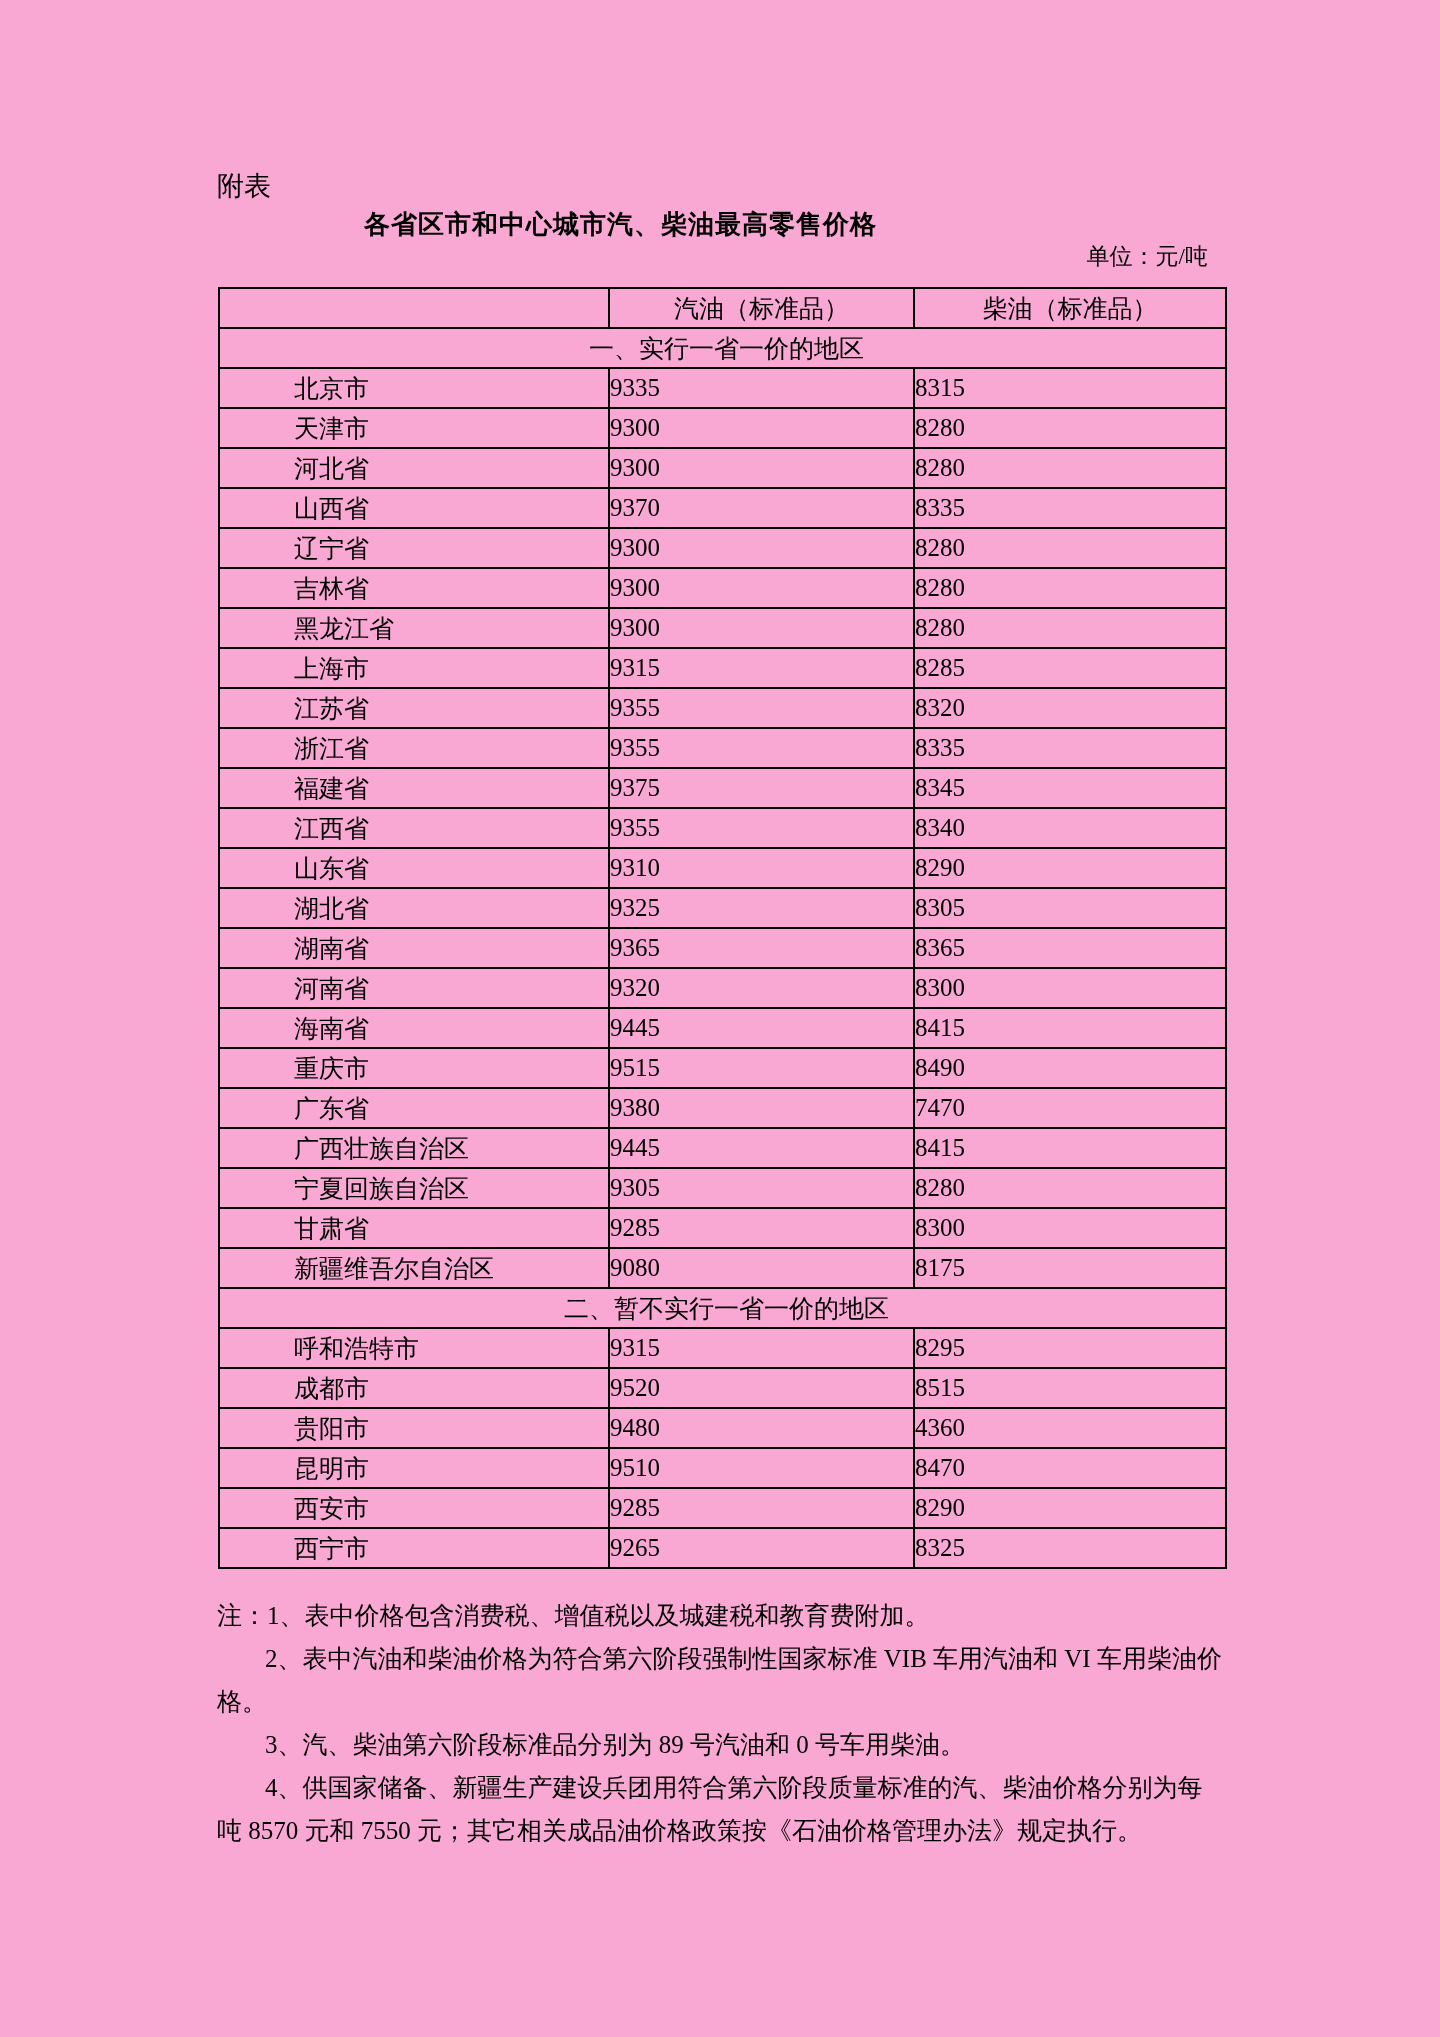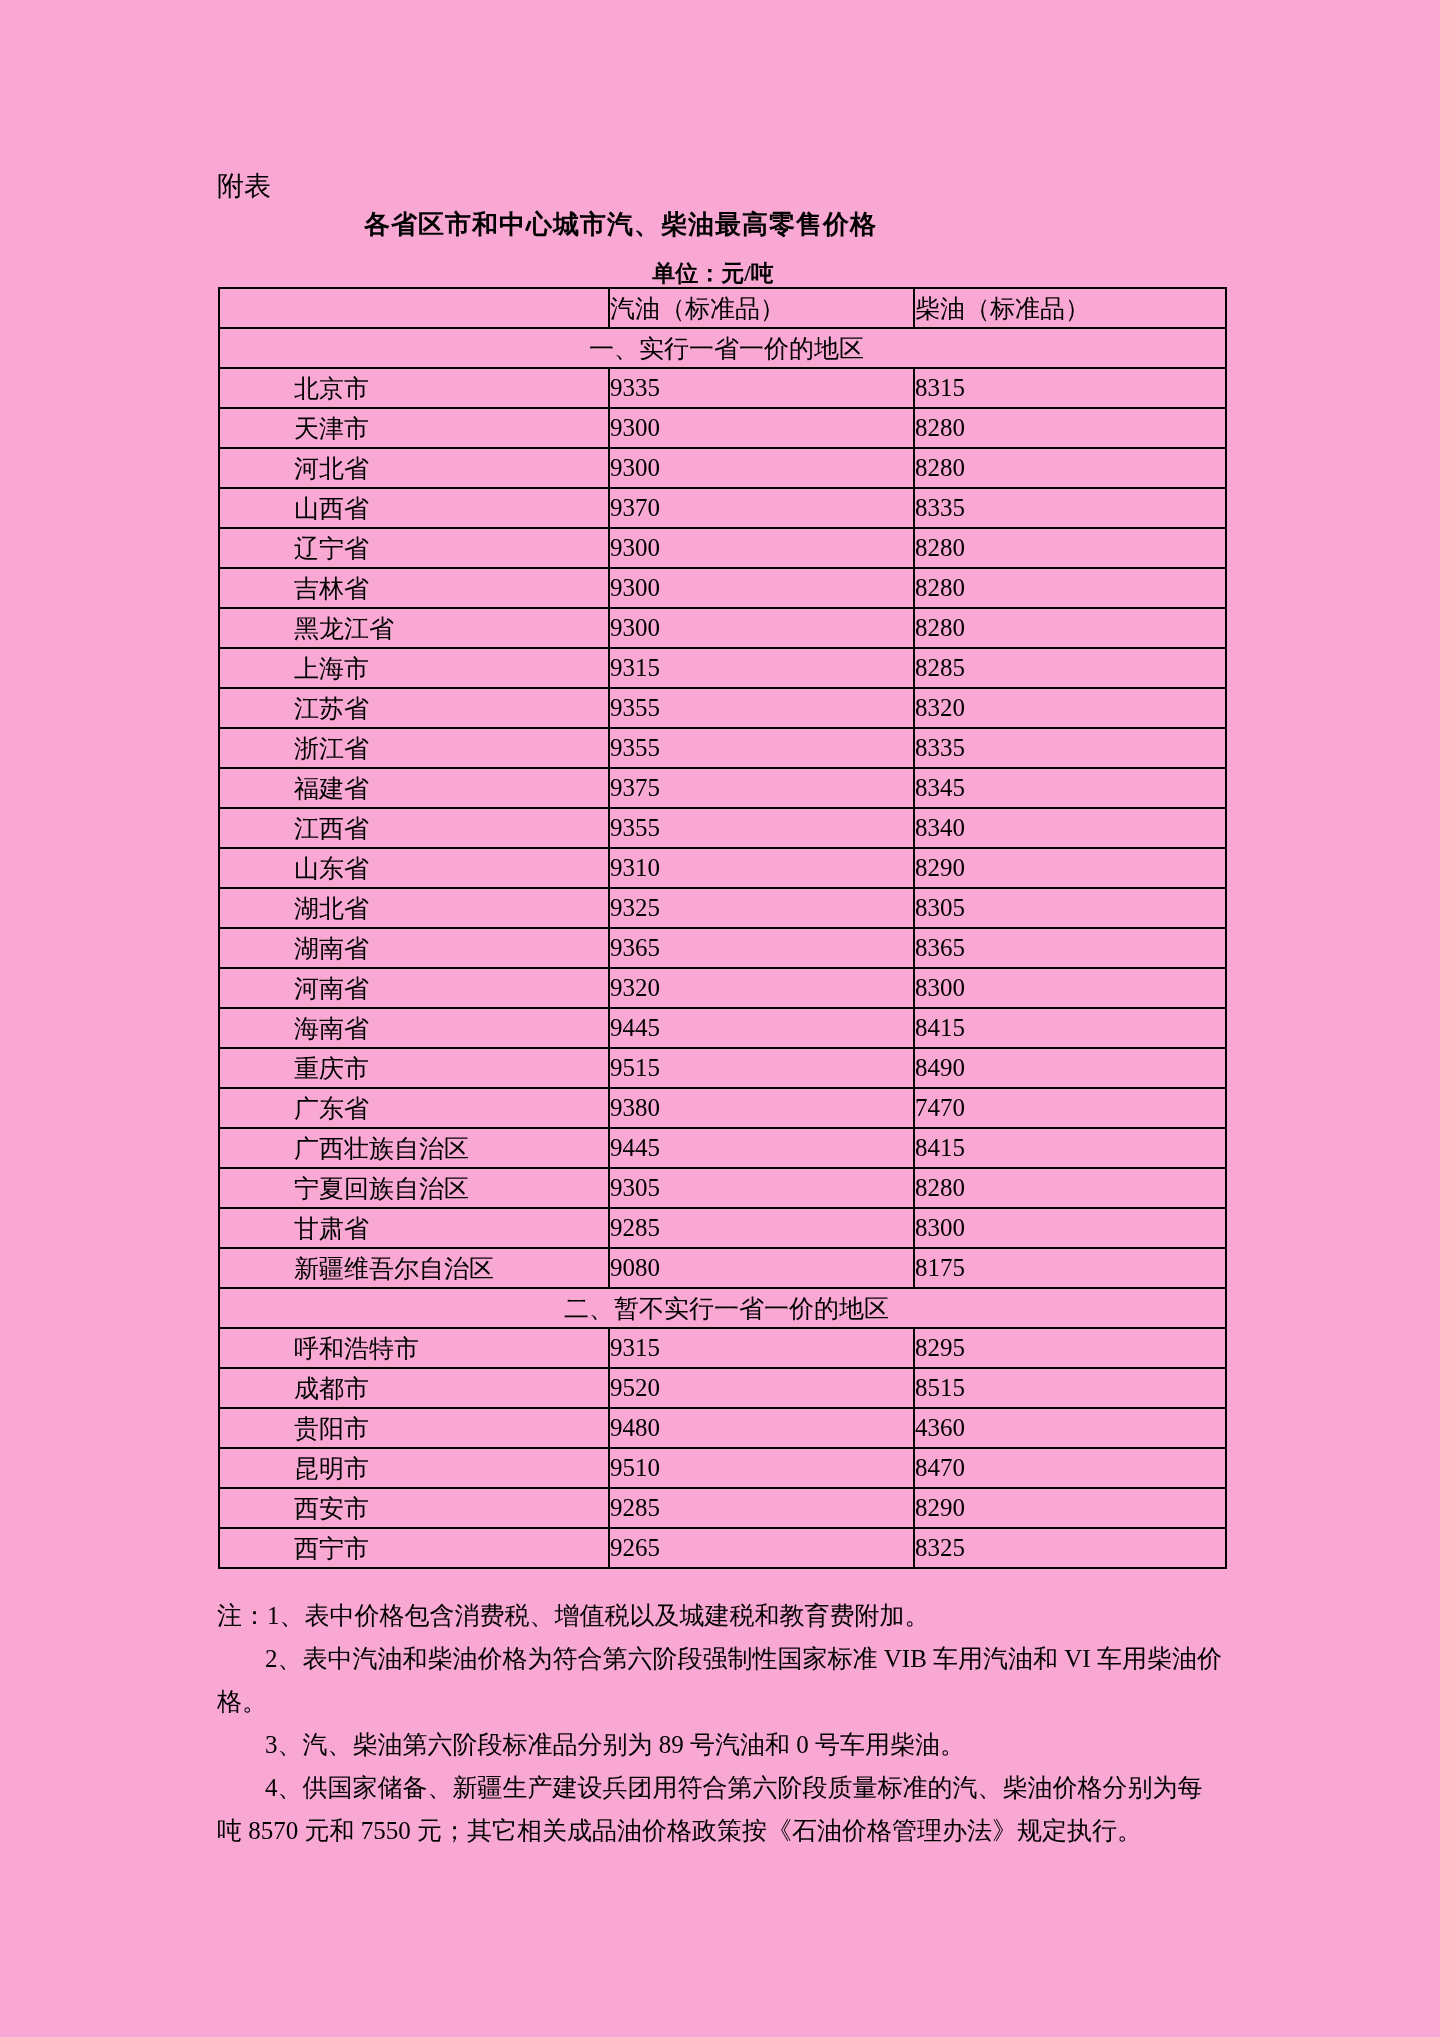--- a/index.html
+++ b/index.html
@@ -25,25 +25,24 @@
     width: 1241px;
     text-align: center;
     font-family: "Liberation Sans", "DejaVu Sans", sans-serif;
     font-weight: bold;
     font-size: 26px;
     letter-spacing: 1px;
   }
   .unit-label {
     position: absolute;
     left: 218px;
-    top: 258px;
+    top: 241px;
     width: 990px;
-    text-align: center;
+    text-align: right;
     font-size: 23px;
-    font-weight: bold;
   }
   table.price-table {
     position: absolute;
     left: 218px;
     top: 287px;
     width: 1007px;
     border-collapse: collapse;
     table-layout: fixed;
   }
   .price-table col.c1 { width: 390px; }
@@ -51,21 +50,21 @@
   .price-table col.c3 { width: 312px; }
   .price-table td {
     border: 2px solid #000;
     height: 38px;
     padding: 0;
     font-size: 25px;
     vertical-align: middle;
     overflow: hidden;
     white-space: nowrap;
   }
-  .price-table td.header-cell { }
+  .price-table td.header-cell { text-align: center; }
   .price-table td.section-cell { text-align: center; padding-left: 8px; }
   .price-table td.region-cell { text-align: left; padding-left: 74px; }
   .price-table td.price-cell { text-align: left; }
   .notes {
     position: absolute;
     left: 217px;
     top: 1594px;
     width: 1020px;
     font-size: 25px;
   }

